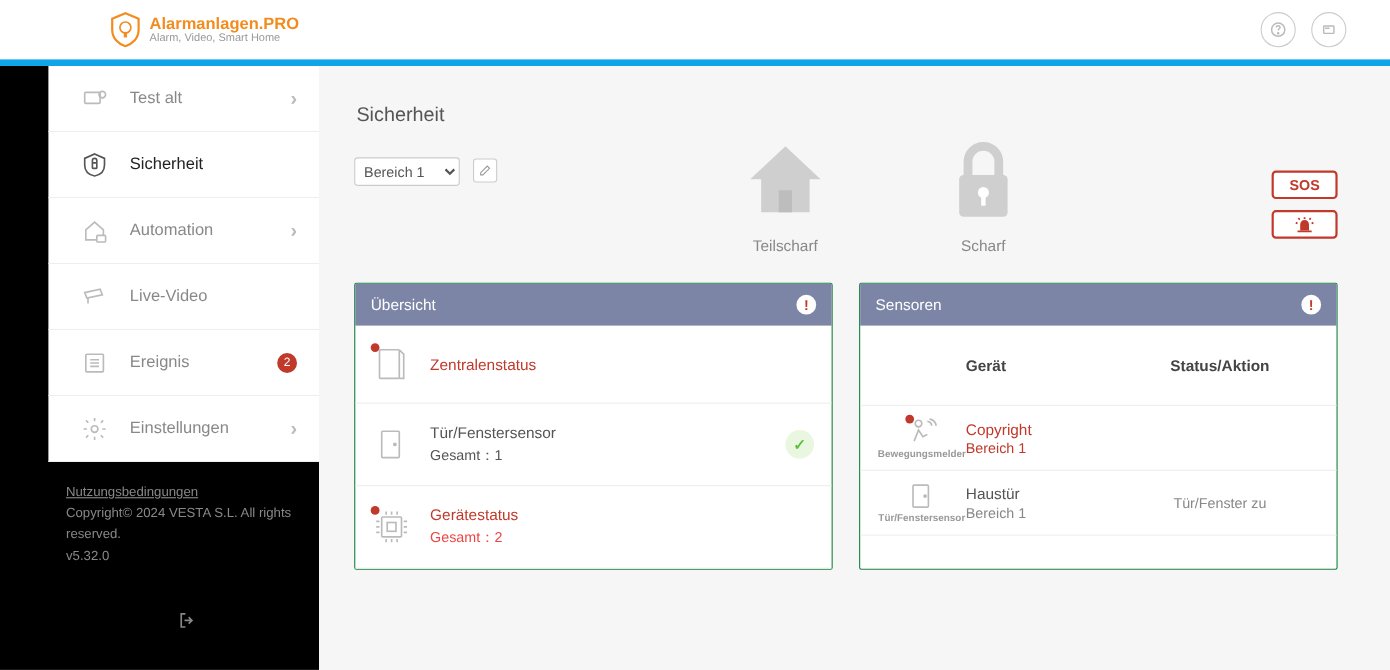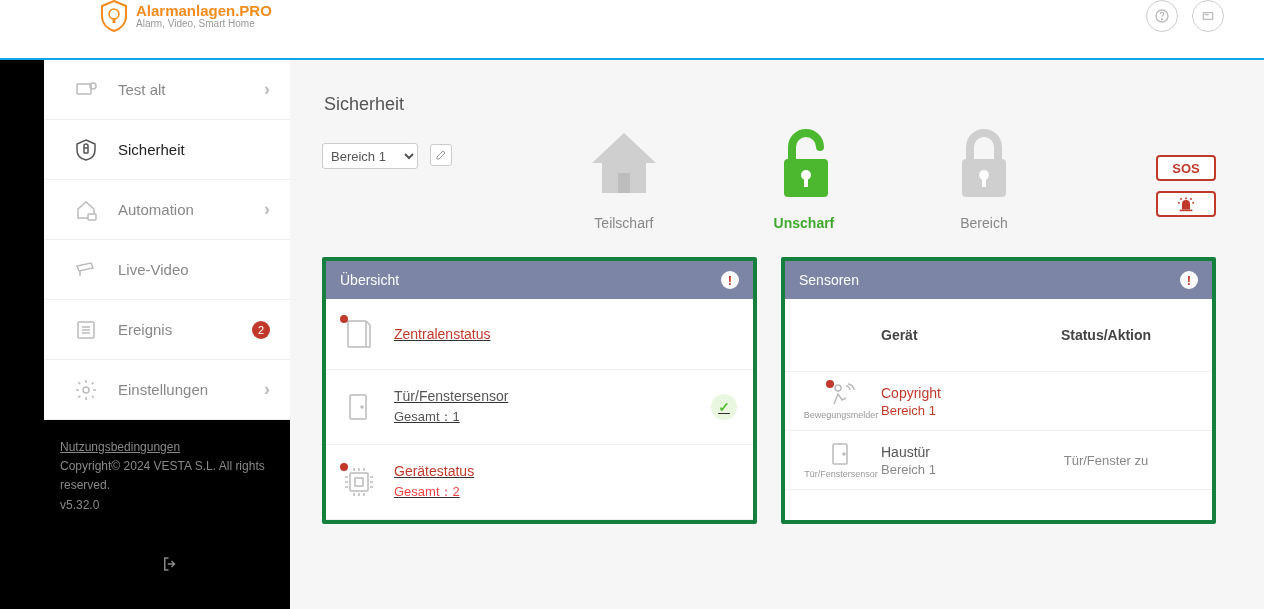--- a/index.html
+++ b/index.html
@@ -7,23 +7,23 @@
     font-family: Arial, Helvetica, sans-serif;
     font-size: 14px;
     color: #333;
     background: #fff;
     width: 1264px;
     height: 609px;
     overflow: hidden;
   }
   .topbar {
     height: 60px;
-    border-bottom: 2px solid #0ea5e9;
+    border-bottom: 6px solid #0ea5e9;
     display: flex;
-    align-items: flex-start;
+    align-items: center;
     padding: 0 40px 0 100px;
     position: relative;
   }
   .logo-wrap { display: flex; align-items: center; gap: 8px; }
   .logo-name { color: #f28c1e; font-weight: bold; font-size: 15px; line-height: 1; }
   .logo-sub { color: #999; font-size: 10px; }
   .top-icons { position: absolute; right: 40px; display: flex; gap: 14px; }
   .top-icon-btn {
     width: 32px; height: 32px; border: 1px solid #ccc; border-radius: 50%;
     display: flex; align-items: center; justify-content: center; color: #bbb;
@@ -105,36 +105,36 @@
   .sos-btn {
     width: 60px; height: 26px; border: 2px solid #c0392b; border-radius: 4px;
     color: #c0392b; font-weight: bold; font-size: 13px;
     display: flex; align-items: center; justify-content: center; cursor: pointer; background: #fff;
   }
   .alarm-btn {
     width: 60px; height: 26px; border: 2px solid #c0392b; border-radius: 4px;
     color: #c0392b; display: flex; align-items: center; justify-content: center; cursor: pointer; background: #fff;
   }
   .panels { display: flex; gap: 24px; }
-  .panel { background: #fff; border: 4px solid #15803d; border-radius: 2px; }
+  .panel { background: #fff; border: 1px solid #15803d; border-radius: 2px; }
   .panel.overview { flex: 1; }
   .panel.sensors { flex: 1; }
   .panel-head {
     background: #7c85a6; color: #fff; padding: 10px 14px;
     display: flex; align-items: center; justify-content: space-between;
     font-size: 14px;
   }
   .warn-circle {
     width: 18px; height: 18px; background: #fff; border-radius: 50%;
     color: #c0392b; font-weight: bold; font-size: 13px;
     display: flex; align-items: center; justify-content: center;
   }
   .ov-row {
     display: flex; align-items: center; padding: 18px 16px;
-    border-bottom: 1px solid #eee; gap: 18px; text-decoration: underline;
+    border-bottom: 1px solid #eee; gap: 18px;
   }
   .ov-icon {
     width: 34px; height: 34px; color: #bbb; position: relative; flex-shrink: 0;
   }
   .ov-icon .dot {
     position: absolute; top: -2px; left: -2px; width: 8px; height: 8px;
     background: #c0392b; border-radius: 50%;
   }
   .ov-text .t1 { color: #c0392b; font-size: 14px; }
   .ov-text .t1.n { color: #555; }
@@ -149,21 +149,21 @@
     display: flex; padding: 28px 16px; font-weight: bold; color: #444;
     font-size: 14px; border-bottom: 1px solid #eee;
   }
   .sens-head-row .c1 { width: 80px; }
   .sens-head-row .c2 { flex: 1; }
   .sens-head-row .c3 { width: 180px; text-align: center; }
   .sens-row {
     display: flex; padding: 10px 16px; align-items: center;
     border-bottom: 1px solid #eee; font-size: 13px;
   }
-  .sens-row .c1 { width: 80px; text-align: center; color: #999; font-size: 9px; }
+  .sens-row .c1 { width: 80px; text-align: center; color: #999; font-size: 9px; font-weight: bold; }
   .sens-row .c1 .sens-icon { width: 30px; height: 26px; margin: 0 auto 2px; position: relative; color: #bbb; }
   .sens-row .c1 .sens-icon .dot {
     position: absolute; top: -2px; left: 0; width: 8px; height: 8px;
     background: #c0392b; border-radius: 50%;
   }
   .sens-row .c2 { flex: 1; }
   .sens-row .c2 .name { color: #c0392b; font-size: 14px; }
   .sens-row .c2 .name.n { color: #555; }
   .sens-row .c2 .area { color: #c0392b; font-size: 13px; margin-top: 2px; }
   .sens-row .c2 .area.n { color: #888; }
@@ -297,41 +297,30 @@
       <div class="modes">
         <div class="mode">
           <div class="mode-icon">
             <svg viewBox="0 0 80 80">
                 <path d="M40 10 L72 40 H62 V70 H18 V40 H8 Z" fill="#cfcfcf"></path>
                 <rect x="34" y="50" width="12" height="20" fill="#bdbdbd"></rect>
               </svg>
           </div>
           <div class="mode-label">Teilscharf</div>
         </div>
-        <div class="mode active">
-          <div class="mode-icon">
-            <svg viewBox="0 0 80 80">
-              <path d="M28 36 V24 a14 14 0 0128 0" fill="none" stroke="#4cb82f" stroke-width="8" stroke-linecap="round"></path>
-              <rect x="20" y="36" width="44" height="38" rx="4" fill="#4cb82f"></rect>
-              <circle cx="42" cy="52" r="5" fill="#fff"></circle>
-              <rect x="40" y="54" width="4" height="10" fill="#fff"></rect>
-            </svg>
-          </div>
-          <div class="mode-label">Unscharf</div>
-        </div>
         <div class="mode">
           <div class="mode-icon">
             <svg viewBox="0 0 80 80">
               <path d="M26 36 V24 a14 14 0 0128 0 V36" fill="none" stroke="#cfcfcf" stroke-width="8" stroke-linecap="round"></path>
               <rect x="18" y="36" width="44" height="38" rx="4" fill="#cfcfcf"></rect>
               <circle cx="40" cy="52" r="5" fill="#fff"></circle>
               <rect x="38" y="54" width="4" height="10" fill="#fff"></rect>
             </svg>
           </div>
-          <div class="mode-label">Bereich</div>
+          <div class="mode-label">Scharf</div>
         </div>
       </div>
 
       <div class="sos-col">
         <div class="sos-btn">SOS</div>
         <div class="alarm-btn">
           <svg width="20" height="16" viewBox="0 0 24 20" fill="none" stroke="#c0392b" stroke-width="2">
             <path d="M8 16 V10 a4 4 0 018 0 V16 Z" fill="#c0392b"></path>
             <path d="M4 18 H20"></path>
             <path d="M2 8l2 1M22 8l-2 1M12 2v2M5 3l1.5 1.5M19 3l-1.5 1.5"></path>

